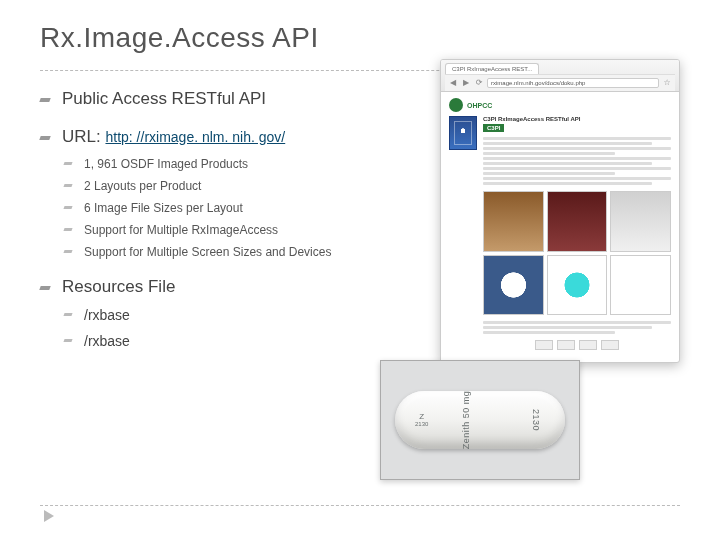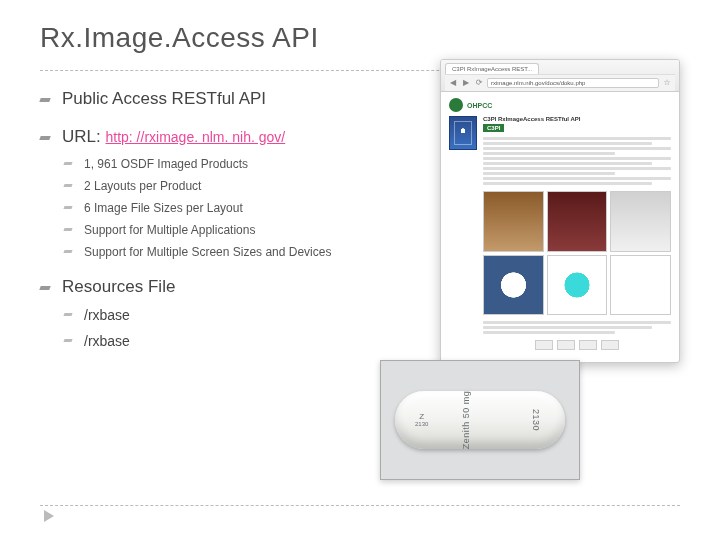--- a/index.html
+++ b/index.html
@@ -54,21 +54,21 @@
     transform: skewX(-20deg);
   }
   .b-main {
     font-size: 17px;
     color: #444;
   }
   .b-main .label {
     font-weight: 400;
   }
   .b-main a {
-    color: #ec4899;
+    color: #0c4a6e;
     text-decoration: underline;
     font-size: 14px;
   }
   .sub-list {
     list-style: none;
     margin-top: 10px;
   }
   .sub-list > li {
     position: relative;
     padding-left: 22px;
@@ -314,21 +314,21 @@
       <ul class="bullet-list">
         <li class="b-main">
           <span>Public Access RESTful API</span>
         </li>
         <li class="b-main">
           <span class="label">URL: </span><a href="#">http: //rximage. nlm. nih. gov/</a>
           <ul class="sub-list">
             <li>1, 961 OSDF Imaged Products</li>
             <li>2 Layouts per Product</li>
             <li>6 Image File Sizes per Layout</li>
-            <li>Support for Multiple Applications</li>
+            <li>Support for Multiple RxImageAccess</li>
             <li>Support for Multiple Screen Sizes and Devices</li>
           </ul>
         </li>
         <li class="b-main">
           <span>Resources File</span>
           <ul class="sub-list paths">
             <li>/rxbase</li>
             <li>/rxbase</li>
           </ul>
         </li>

